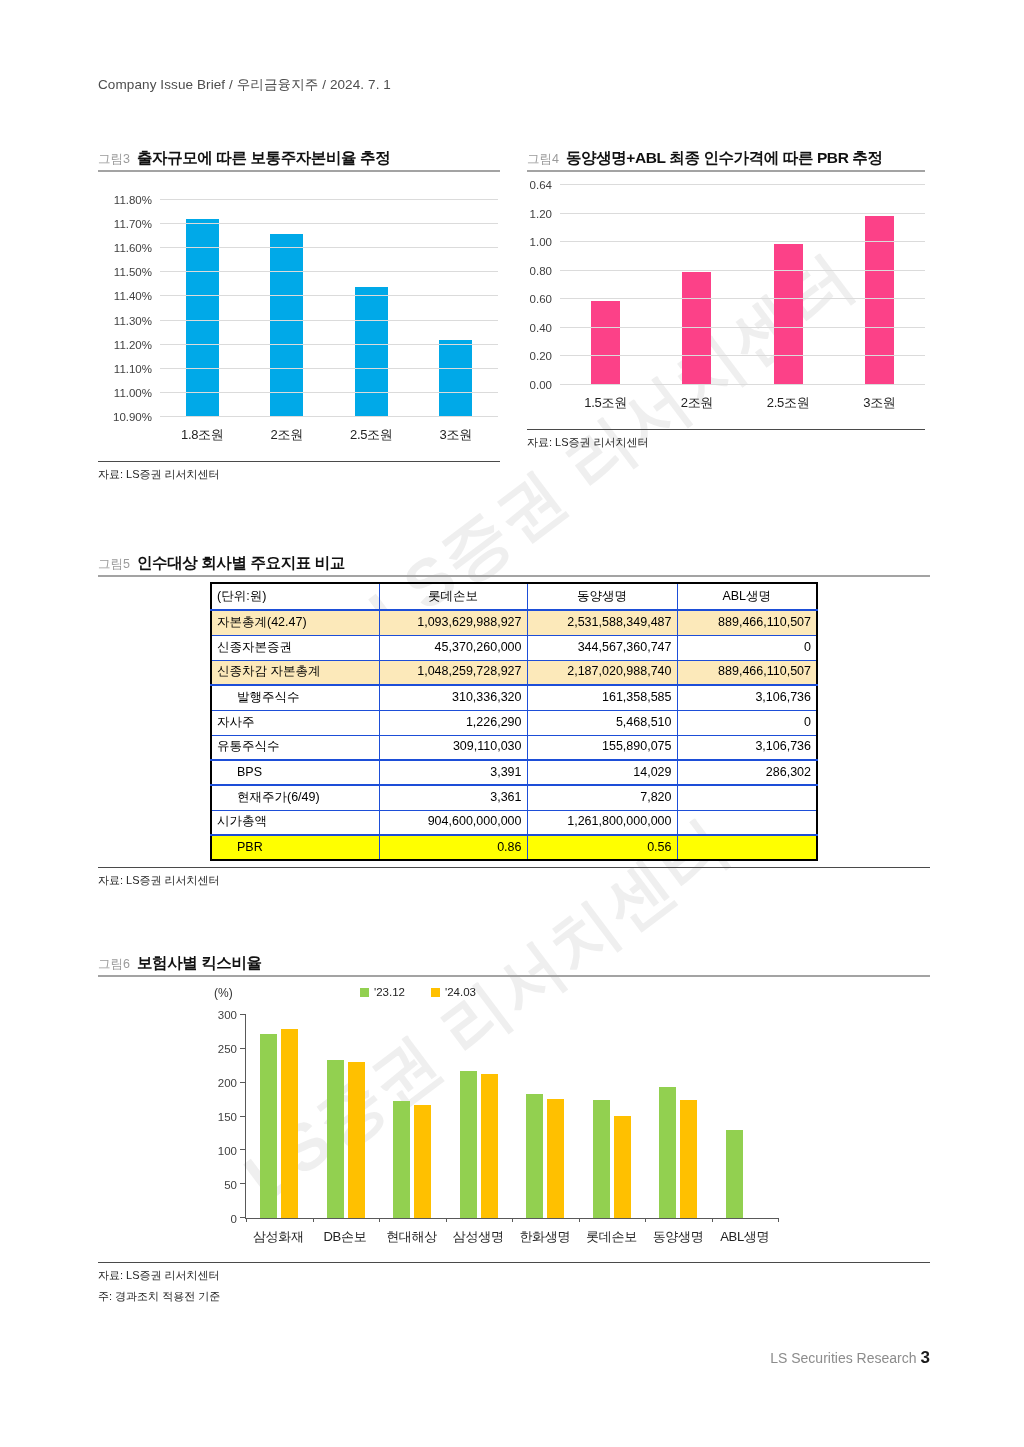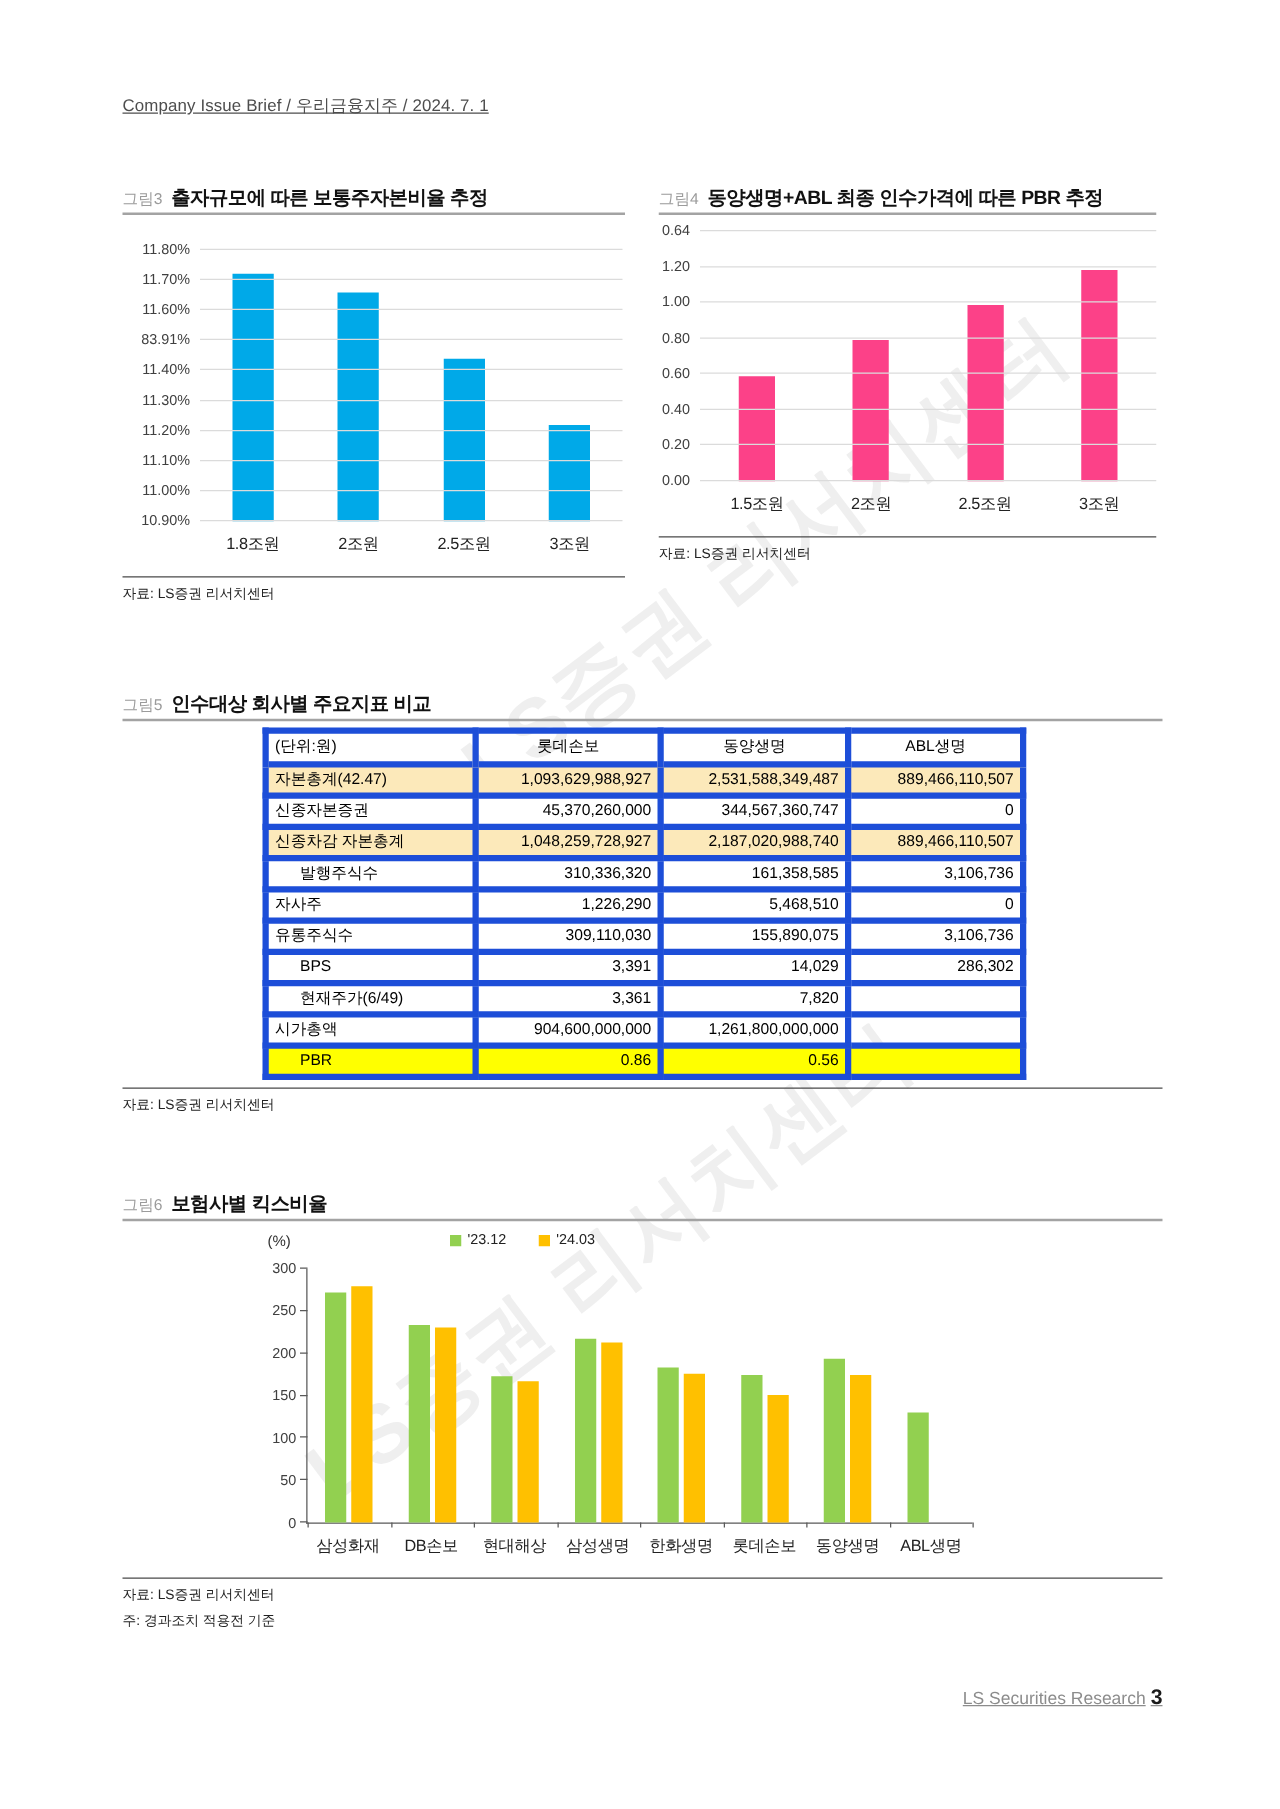--- a/index.html
+++ b/index.html
@@ -1,21 +1,21 @@
 <!DOCTYPE html>
 <html><head>
 <meta charset="utf-8">
 <style>
   * { box-sizing: border-box; }
   html,body { margin:0; padding:0; }
   body {
     width:1024px; height:1447px; position:relative; background:#ffffff;
     font-family:"Liberation Sans", sans-serif; color:#000; overflow:hidden;
   }
-  .abs { position:absolute;text-decoration:underline; }
+  .abs { position:absolute; }
 
   
   .watermark {
     position:absolute; z-index:0; white-space:nowrap; pointer-events:none;
     font-size:66px; font-weight:700; color:rgba(140,140,140,0.14);
     transform:rotate(-37deg); letter-spacing:2px;
   }
 
   
   .page-header { left:98px; top:76px; font-size:13.5px; color:#4d4d4d; letter-spacing:0.1px; }
@@ -58,21 +58,21 @@
 
   
   .fig6-toprow { position:relative; height:17px; margin-top:9px; }
   .fig6-toprow .unit-label { position:absolute; left:116px; top:0; }
   .legend { position:absolute; left:262px; top:0; display:flex; gap:26px; }
   .legend-item { display:flex; align-items:center; gap:5px; font-size:11.5px; color:#222; }
   .legend-swatch { width:9px; height:9px; display:inline-block; }
 
   
   table.cmp { border-collapse:collapse; table-layout:fixed; font-size:12.5px; color:#000; }
-  table.cmp th, table.cmp td { border:5px solid #1d4ed8; padding:0 5px; height:25px; line-height:1.1; }
+  table.cmp th, table.cmp td { border:1px solid #1d4ed8; padding:0 5px; height:25px; line-height:1.1; }
   table.cmp thead th { height:27px; font-weight:400; text-align:center; border-bottom-width:2px; }
   table.cmp thead th:first-child { text-align:left; }
   table.cmp td.rname { text-align:left; }
   table.cmp td.rval { text-align:right; }
   table.cmp tr.group-top td { border-top-width:2px;padding-left:25px; }
   table.cmp { border:2px solid #000; }
 </style>
 </head>
 <body>
 
@@ -87,21 +87,21 @@
     <span class="fig-title">출자규모에 따른 보통주자본비율 추정</span>
   </div>
   <div class="chart" data-chart="fig3" style="height:217px; margin-top:28px;">
     <div class="yaxis" style="width:62px;">
         <div class="ytick-label" style="bottom: 0%;">10.90%</div>
         <div class="ytick-label" style="bottom: 11.1111%;">11.00%</div>
         <div class="ytick-label" style="bottom: 22.2222%;">11.10%</div>
         <div class="ytick-label" style="bottom: 33.3333%;">11.20%</div>
         <div class="ytick-label" style="bottom: 44.4444%;">11.30%</div>
         <div class="ytick-label" style="bottom: 55.5556%;">11.40%</div>
-        <div class="ytick-label" style="bottom: 66.6667%;">83.91%</div>
+        <div class="ytick-label" style="bottom: 66.6667%;">11.50%</div>
         <div class="ytick-label" style="bottom: 77.7778%;">11.60%</div>
         <div class="ytick-label" style="bottom: 88.8889%;">11.70%</div>
         <div class="ytick-label" style="bottom: 100%;">11.80%</div>
       </div>
     <div class="plot" style="left:62px; right:2px;">
       <div class="bars">
           <div class="slot">
             <div class="bar" style="height: 91.1111%; background: rgb(0, 169, 232);"></div>
           </div>
           <div class="slot">

